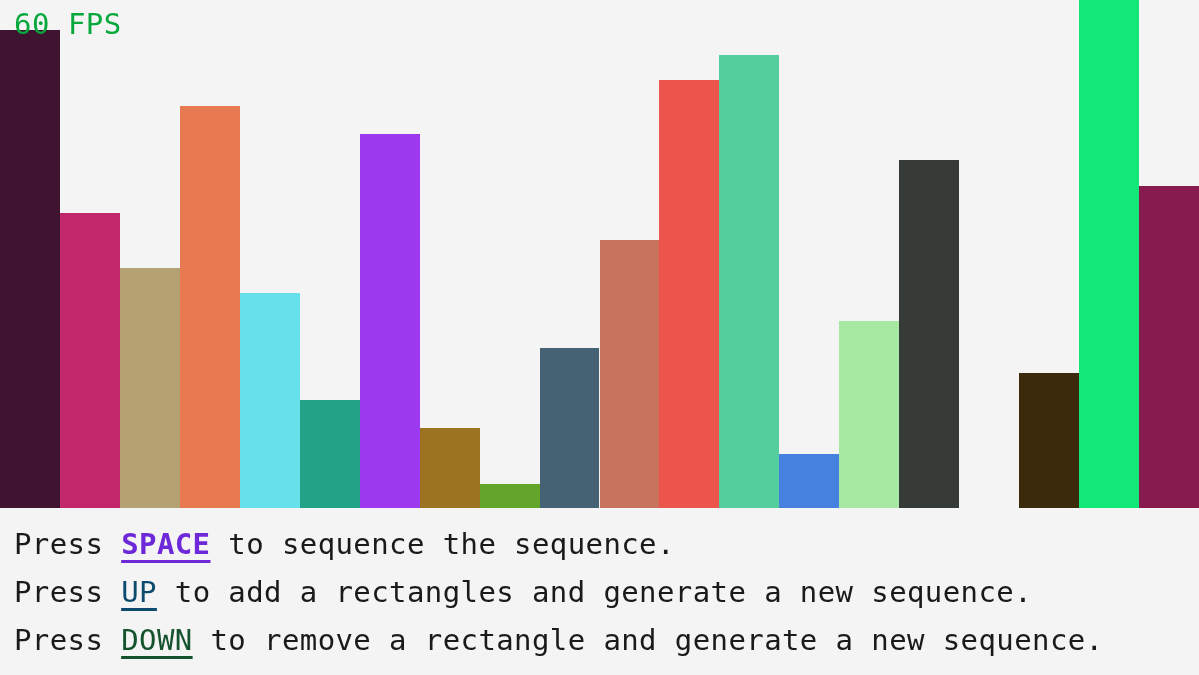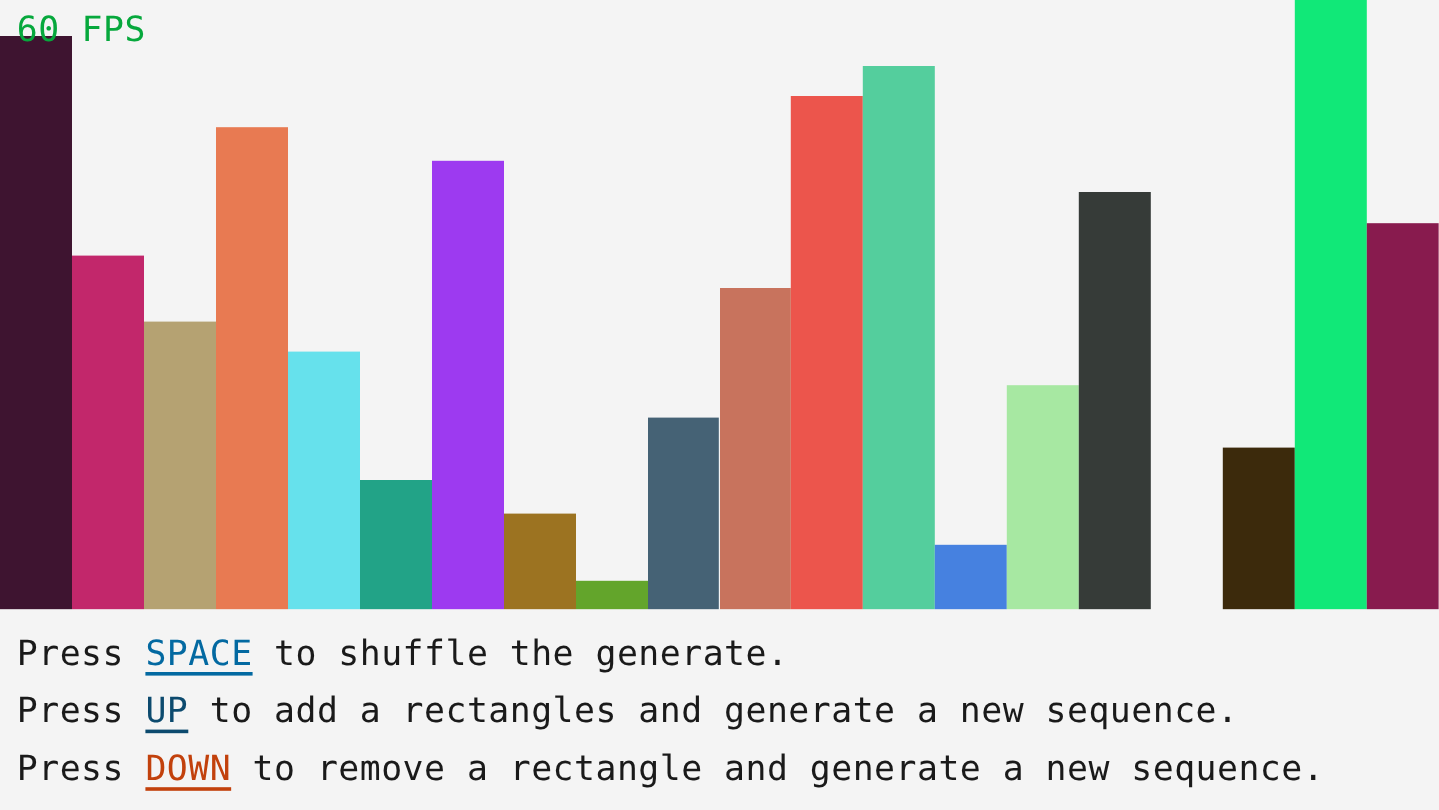--- a/index.html
+++ b/index.html
@@ -117,23 +117,23 @@
         <div class="bar" style="left: 1079.1px; width: 59.95px; height: 508px; background: rgb(17, 232, 120);"></div>
         <div class="bar" style="left: 1139.05px; width: 59.95px; height: 322px; background: rgb(136, 27, 78);"></div>
       </div>
 
     <div class="hud hud-fps" style="color: rgb(6, 168, 60);">60 FPS</div>
 
   </div>
 
   <div class="instructions">
     <div class="instr-line">
-      <span>Press </span><span class="key" style="color: #0369a1;">SPACE</span><span> to shuffle the generate.</span>
+      <span>Press </span><span class="key" style="color: #6d28d9; font-weight: bold;">SPACE</span><span> to sequence the sequence.</span>
     </div>
     <div class="instr-line">
       <span>Press </span><span class="key" style="color: #0c4a6e;">UP</span><span> to add a rectangles and generate a new sequence.</span>
     </div>
     <div class="instr-line">
-      <span>Press </span><span class="key" style="color: #c2410c;">DOWN</span><span> to remove a rectangle and generate a new sequence.</span>
+      <span>Press </span><span class="key" style="color: #14532d;">DOWN</span><span> to remove a rectangle and generate a new sequence.</span>
     </div>
   </div>
 
 </div>
 
 </body></html>

